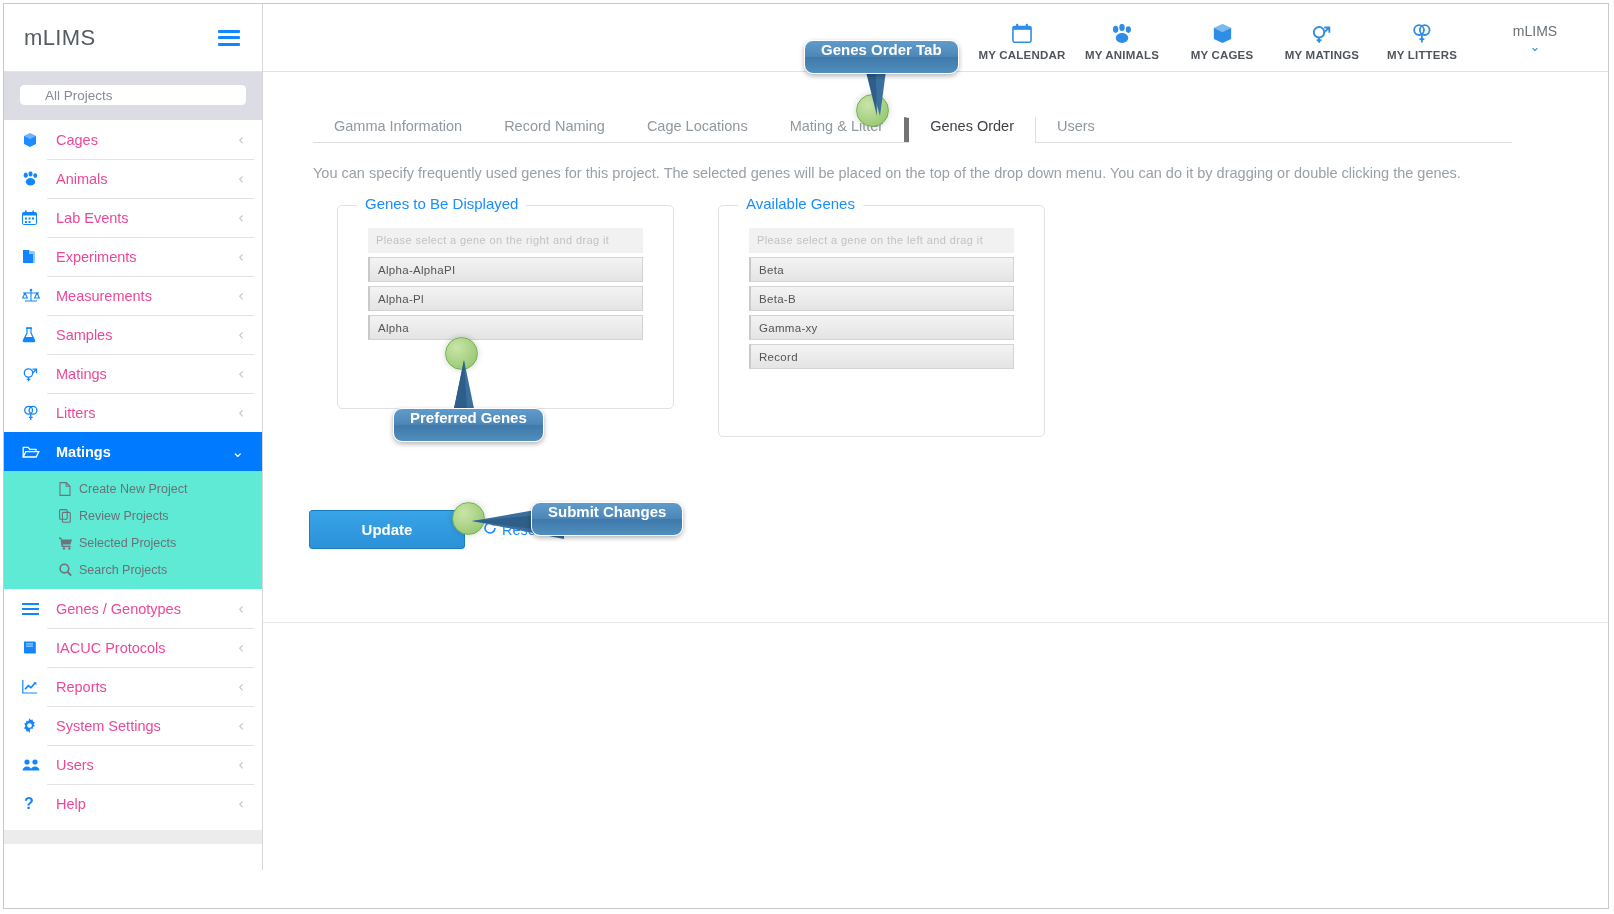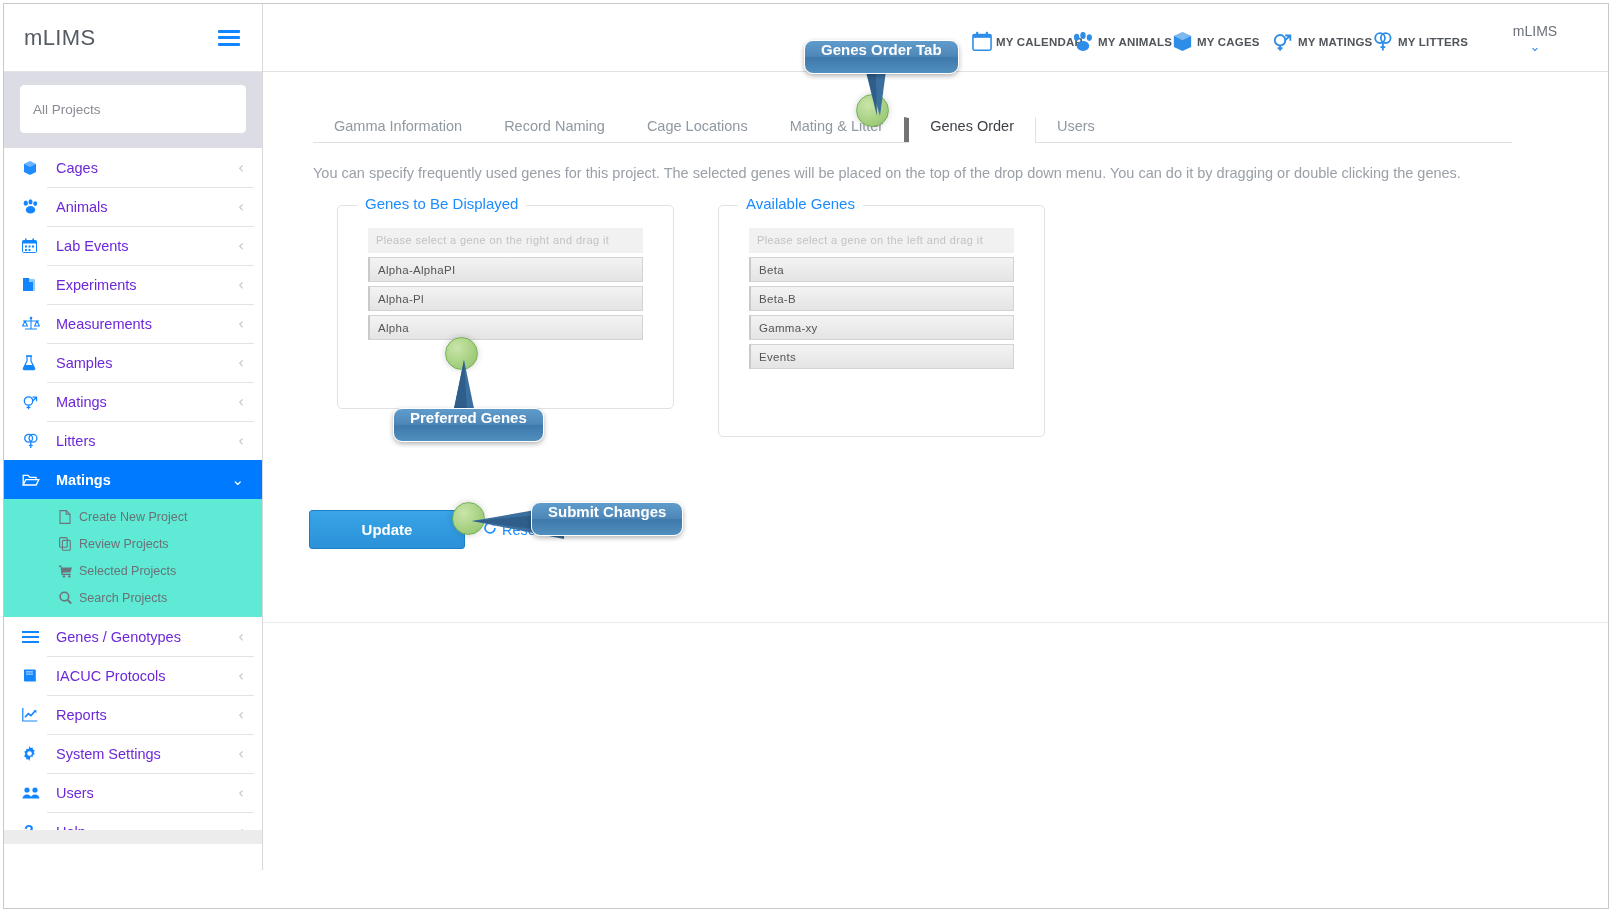--- a/index.html
+++ b/index.html
@@ -49,26 +49,26 @@
     justify-content: space-between;
     cursor: pointer;
   }
   .hamburger i { display:block; height:3px; background:#1286ff; border-radius:1px; }
 
   .search-band {
     background: #dcdce5;
     padding: 13px 16px 15px 16px;
   }
   .search-input {
-    width: 100%; height: 48px;
+    width: 100%; height: 20px;
     border: 1px solid #ffffff;
     border-radius: 4px;
     background: #ffffff;
     font-size: 13.5px; color: #701a75;
-    padding: 0 12px;
+    padding: 0 24px;
     outline: none;
     font-family: "Liberation Sans", sans-serif;
   }
   .search-input::placeholder { color: #8a8a94; }
 
   .nav-list { background: #ffffff; }
   .nav-item {
     position: relative;
     display: flex; align-items: center;
     height: 39px;
@@ -80,21 +80,21 @@
     position: absolute; left: 43px; right: 8px; top: 0;
     border-top: 1px solid #e3e3e6;
   }
   .nav-item .nic {
     width: 26px; flex: none;
     color: #1286ff; font-size: 15px;
     display: flex; align-items: center; justify-content: flex-start;
   }
   .nav-item .nlabel {
     flex: 1;
-    font-size: 14.5px; color: #6d28d9;
+    font-size: 14.5px; color: #ec4899;
     padding-left: 8px;
   }
   .nav-item .chev {
     color: #c3c3c8; font-size: 15px;
     font-family: "DejaVu Sans", sans-serif;
   }
   .nav-item.active {
     background: #007bff;
   }
   .nav-item.active::before { border-top-color: transparent; }
@@ -131,21 +131,21 @@
     display: flex; align-items: center;
     justify-content: flex-end;
   }
   .topnav {
     display: flex; align-items: flex-start;
     gap: 0px;
     padding-top: 8px;
   }
   .topnav-item {
     width: 100px;
-    display: flex; flex-direction: row;
+    display: flex; flex-direction: column;
     align-items: center; gap: 4px;
     cursor: pointer;
   }
   .topnav-item .tic { color: #2e8de6; height: 22px; display:flex; align-items:center; }
   .topnav-item .tlabel {
     font-size: 11.5px; color: #50555b;
     font-weight: bold; letter-spacing: .2px;
     white-space: nowrap;
   }
   .user-menu {
@@ -623,21 +623,21 @@
           </div>
         </fieldset>
 
         <fieldset class="fieldset right">
           <span class="legend">Available Genes</span>
           <div class="gene-list">
             <div class="drop-hint">Please select a gene on the left and drag it here.</div>
             <div class="gene-item">Beta</div>
             <div class="gene-item">Beta-B</div>
             <div class="gene-item">Gamma-xy</div>
-            <div class="gene-item">Events</div>
+            <div class="gene-item">Record</div>
           </div>
         </fieldset>
 
       </div>
 
       <div class="actions">
         <button class="btn-update">Update</button>
         <span class="link-reset">
           <span>
             <svg width="14" height="14" viewBox="0 0 14 14">

